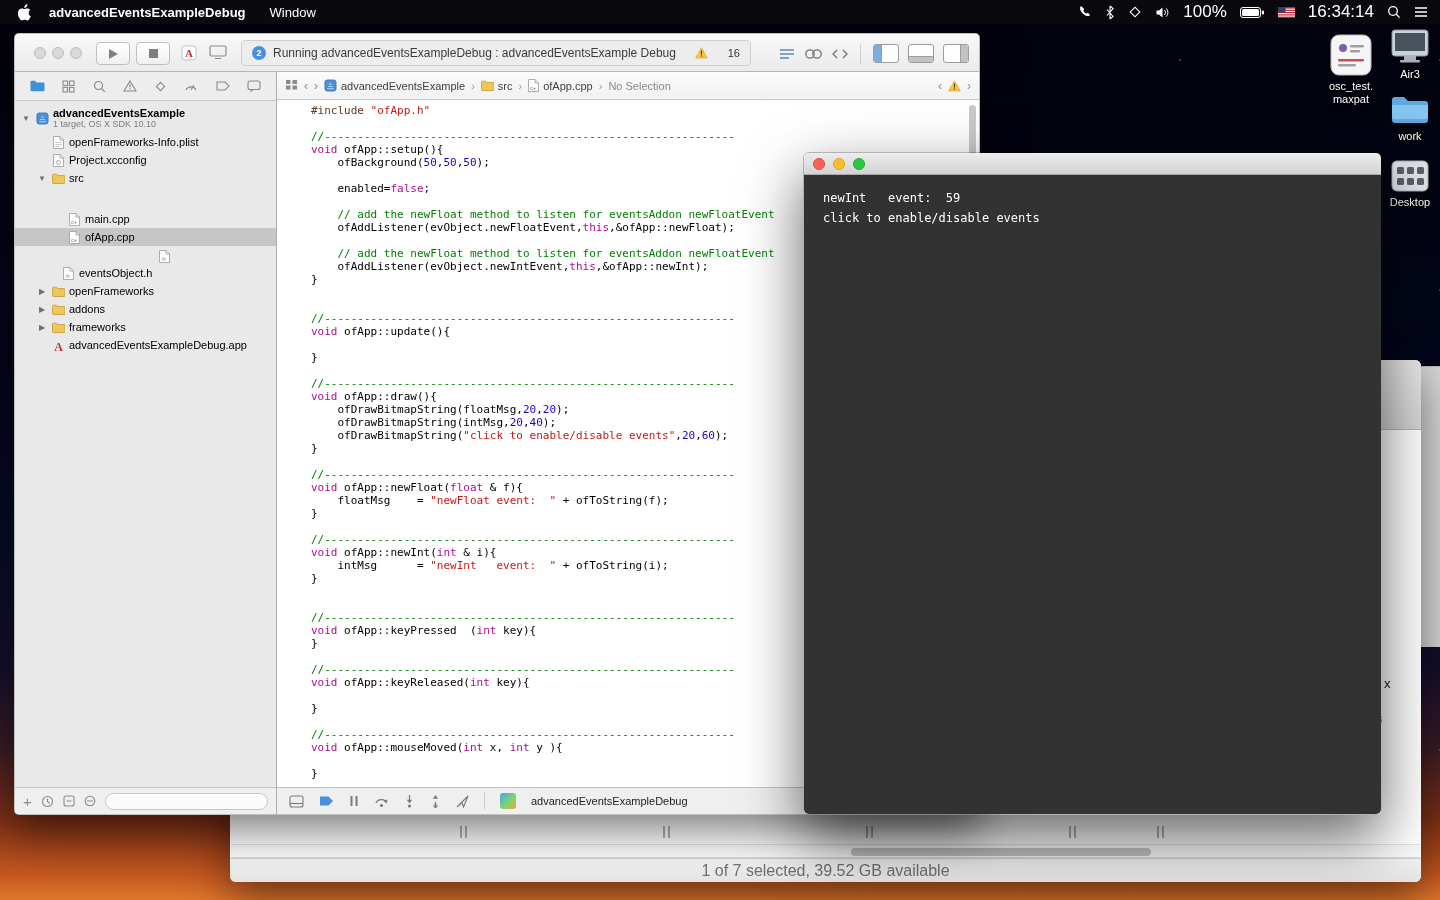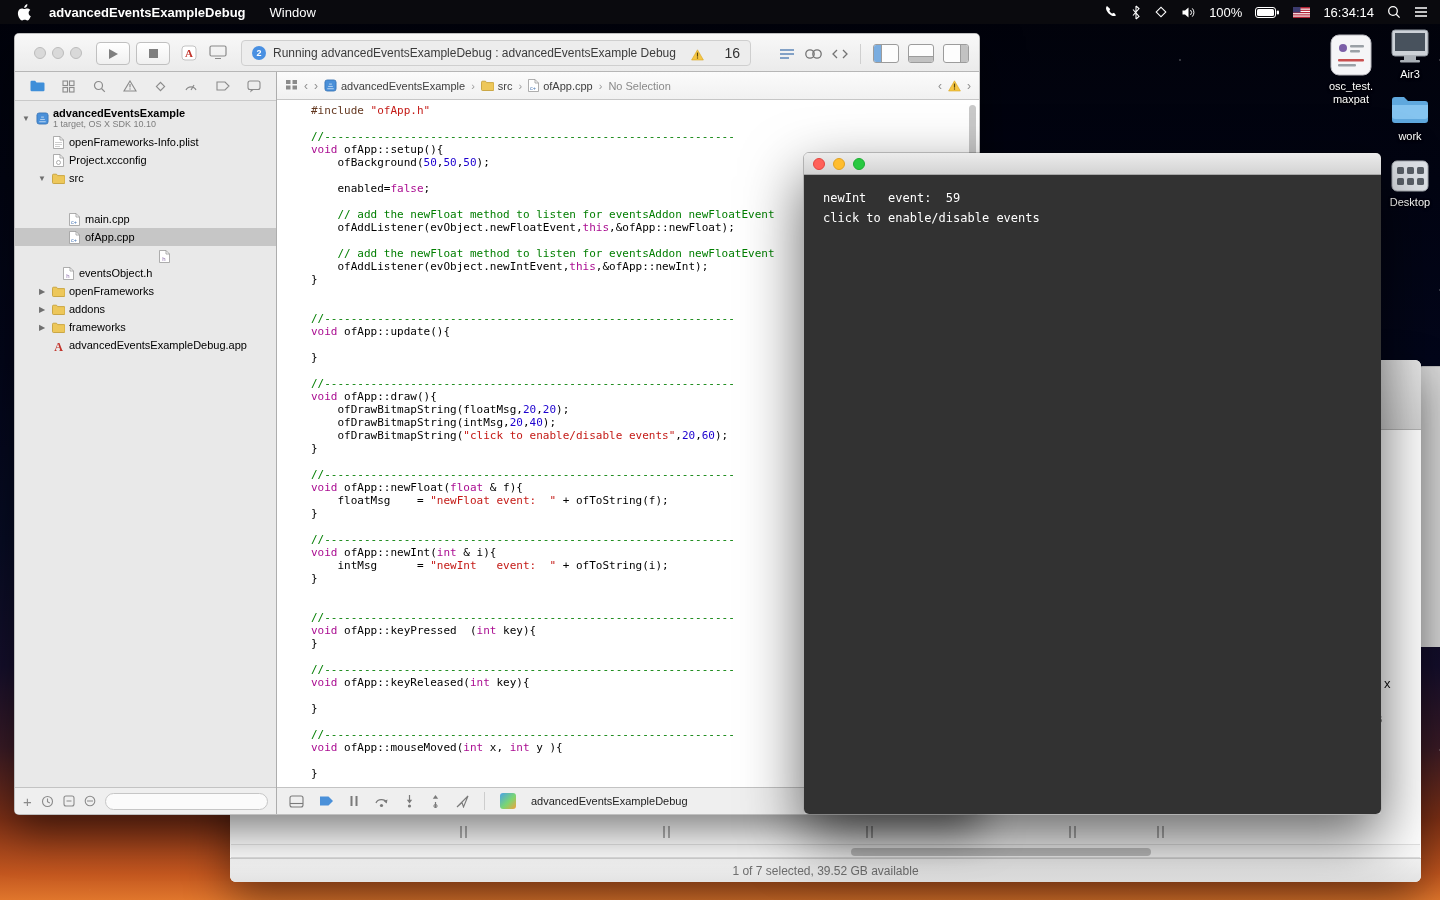--- a/index.html
+++ b/index.html
@@ -15,44 +15,44 @@
  radial-gradient(1.2px 1.2px at 90px 200px,rgba(255,255,255,.8),transparent 60%),
  radial-gradient(1px 1px at 160px 110px,rgba(255,255,255,.5),transparent 60%);
  background-size:260px 230px}
 
 #menubar{position:absolute;top:0;left:0;right:0;height:24px;background:rgba(10,10,14,.97);display:flex;align-items:center;color:#fff;font-size:13px;z-index:50}
 .mb-apple{margin:0 18px 0 16px;display:flex;align-items:center}
 .mb-app{font-weight:bold;margin-right:24px}
 .mb-item{margin-right:24px}
 .mb-right{margin-left:auto;display:flex;align-items:center;gap:13px;margin-right:12px}
 .mb-ic{display:flex;align-items:center}
-.mb-text{font-size:13px}
+.mb-text{font-size:17px}
 
 #bgstrip{position:absolute;left:1419px;top:366px;width:21px;height:281px;background:#d8d8d8;border-left:1px solid #a9a9a9;border-top:1px solid #bbb;z-index:5;border-radius:4px 0 0 0}
 #finder{position:absolute;left:230px;top:360px;width:1191px;height:522px;background:#fff;border-radius:6px;box-shadow:0 18px 45px rgba(0,0,0,.45);z-index:6}
 .finder-toolbar{height:70px;background:linear-gradient(#e9e9e9,#d3d3d3);border-bottom:1px solid #b4b4b4;border-radius:6px 6px 0 0}
 .ffrag{position:absolute}
 .fx{left:1154px;top:316px;font-size:13px;color:#111}
 .fkb{left:1138px;top:353px;font-size:11px;color:#8a8a8a}
 .fhandle{position:absolute;bottom:44px;width:7px;height:12px;border-left:2px solid #b3b3b3;border-right:2px solid #b3b3b3}
 .fhscroll{position:absolute;left:1px;right:1px;bottom:24px;height:14px;background:#fafafa;border-top:1px solid #e2e2e2;border-bottom:1px solid #dcdcdc}
 .fthumb{position:absolute;left:620px;top:3px;width:300px;height:8px;background:#c3c3c3;border-radius:4px}
-.fstatus{position:absolute;left:0;right:0;bottom:0;height:24px;background:linear-gradient(#f3f3f3,#e4e4e4);border-top:1px solid #cfcfcf;border-radius:0 0 6px 6px;display:flex;align-items:center;justify-content:center;font-size:12px;color:#707070}
+.fstatus{position:absolute;left:0;right:0;bottom:0;height:24px;background:linear-gradient(#f3f3f3,#e4e4e4);border-top:1px solid #cfcfcf;border-radius:0 0 6px 6px;display:flex;align-items:center;justify-content:center;font-size:16px;color:#707070}
 
 #xcode{position:absolute;left:14px;top:33px;width:966px;height:782px;border-radius:5px;background:#fff;box-shadow:0 16px 42px rgba(0,0,0,.5);z-index:10;overflow:hidden;border:1px solid rgba(0,0,0,.25)}
 .xtoolbar{position:absolute;left:0;top:0;right:0;height:38px;background:linear-gradient(#f8f8f8,#ebebeb);border-bottom:1px solid #b6b6b6}
 .tl{position:absolute;top:13px;width:12px;height:12px;border-radius:50%}
 .tl.inact{background:#d9d9d9;border:1px solid #bcbcbc}
 .xtb{position:absolute;top:8px;height:23px;width:34px;border:1px solid #c0c0c0;border-radius:4px;background:linear-gradient(#fff,#f0f0f0);color:#7f7f7f;display:flex;align-items:center;justify-content:center;font-size:11px}
 .stop-sq{width:9px;height:9px;background:#7f7f7f}
 .scheme-ic{position:absolute;top:11px;display:flex;align-items:center}
 .activity{position:absolute;left:226px;top:6px;width:510px;height:26px;background:#ededed;border:1px solid #cfcfcf;border-radius:4px;display:flex;align-items:center;padding:0 10px;gap:7px;font-size:12px;color:#3c3c3c}
 .act-badge{min-width:14px;height:14px;border-radius:7px;background:#4990e2;color:#fff;font-size:9px;font-weight:bold;display:flex;align-items:center;justify-content:center}
 .act-text{flex:1;white-space:nowrap;overflow:hidden;text-overflow:ellipsis}
-.act-warn{display:flex;align-items:flex-end;gap:20px;font-size:14px;color:#333}
+.act-warn{display:flex;align-items:center;gap:20px;font-size:11px;color:#333}
 .xt-right{position:absolute;right:10px;top:8px;height:23px;display:flex;align-items:center;gap:9px}
 .ed-ic{display:flex;align-items:center}
 .xt-div{width:1px;height:20px;background:#cfcfcf;margin:0 3px}
 .panel-btn{position:relative;width:26px;height:19px;border:1px solid #9c9c9c;border-radius:3px;background:#fdfdfd;overflow:hidden}
 .pb-left{position:absolute;left:0;top:0;bottom:0;width:8px;background:#7aade0;border-right:1px solid #9c9c9c}
 .pb-bottom{position:absolute;left:0;right:0;bottom:0;height:6px;background:#c2c2c2;border-top:1px solid #9c9c9c}
 .pb-right{position:absolute;right:0;top:0;bottom:0;width:8px;background:#c2c2c2;border-left:1px solid #9c9c9c}
 
 #navigator{position:absolute;left:0;top:38px;bottom:0;width:262px;border-right:1px solid #adadad;background:#e9e9e9;display:flex;flex-direction:column}
 .nav-iconbar{height:29px;border-bottom:1px solid #c9c9c9;background:#ededed;display:flex;align-items:center;justify-content:space-between;padding:0 15px}

